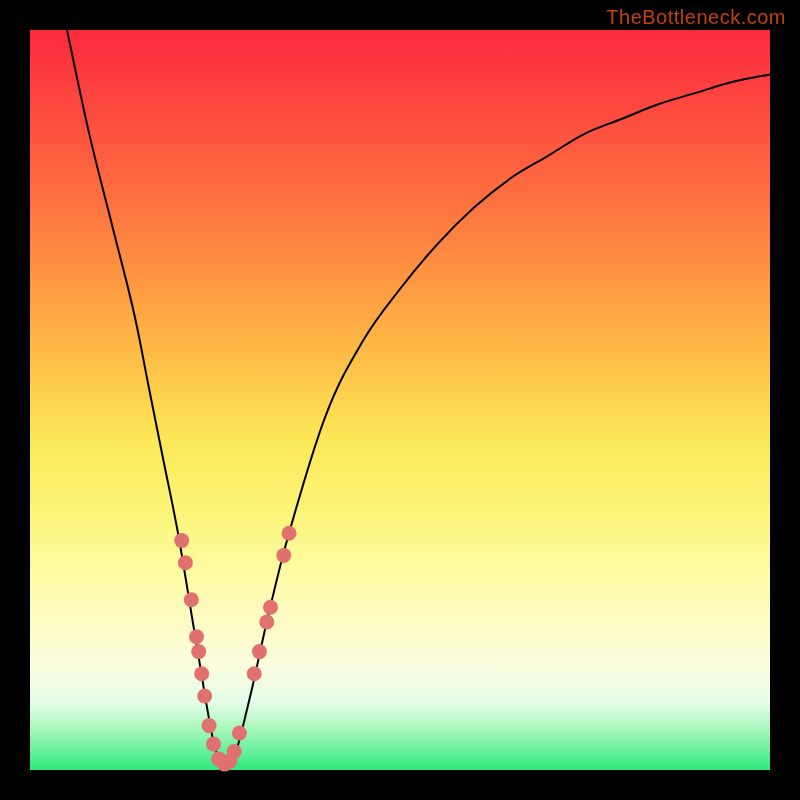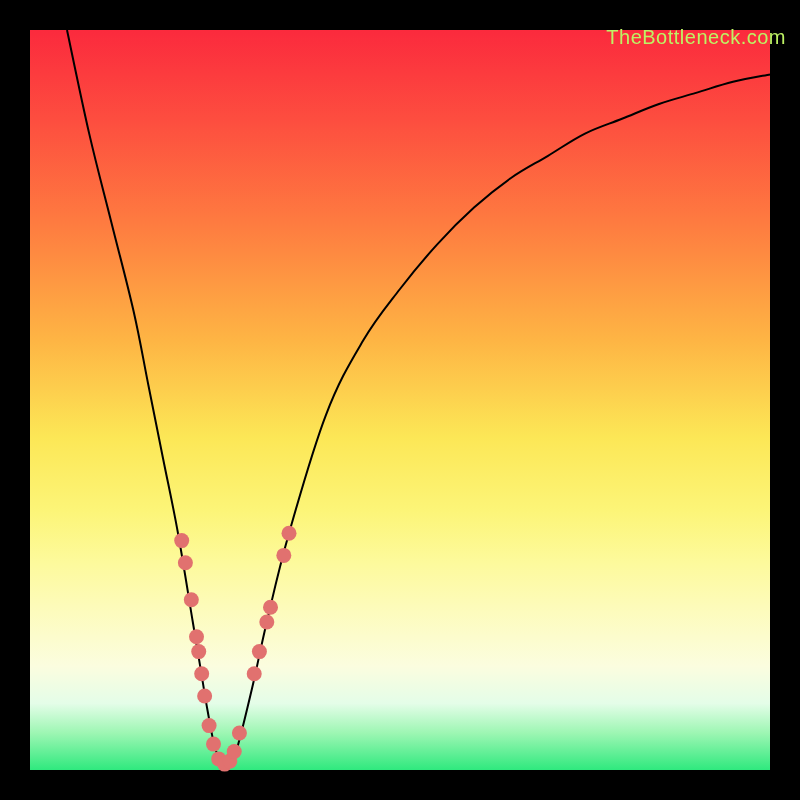--- a/index.html
+++ b/index.html
@@ -29,26 +29,25 @@
       #fbfddf 86%,
       #e4fde8 91%,
       #9df6b3 95%,
       #2fe97e 100%
     );
   }
   .watermark {
     position: absolute;
     top: 6px;
     right: 14px;
-    color: #bef264;
+    color: #c2410c;
     font-size: 20px;
     font-weight: 500;
     letter-spacing: 0.5px;
     user-select: none;
-    margin-top: 20px;
   }
   svg.plot {
     position: absolute;
     left: 0;
     top: 0;
     width: 740px;
     height: 740px;
     overflow: visible;
   }
   .curve {

